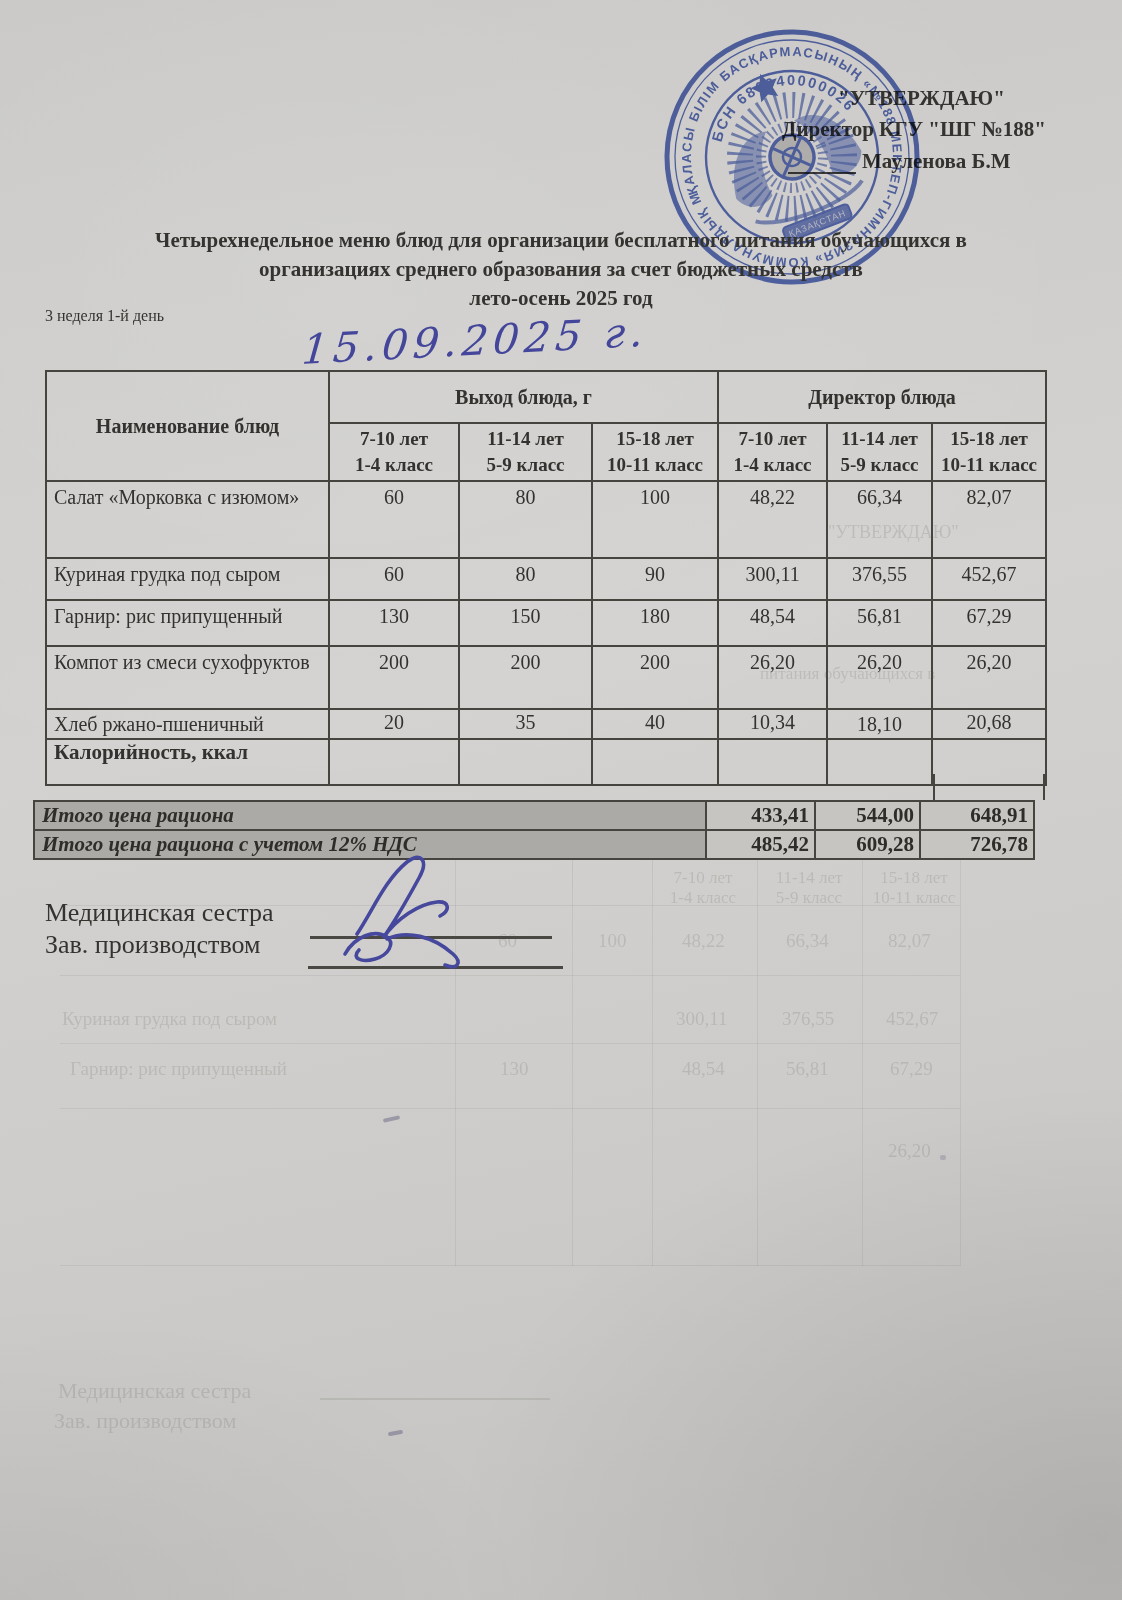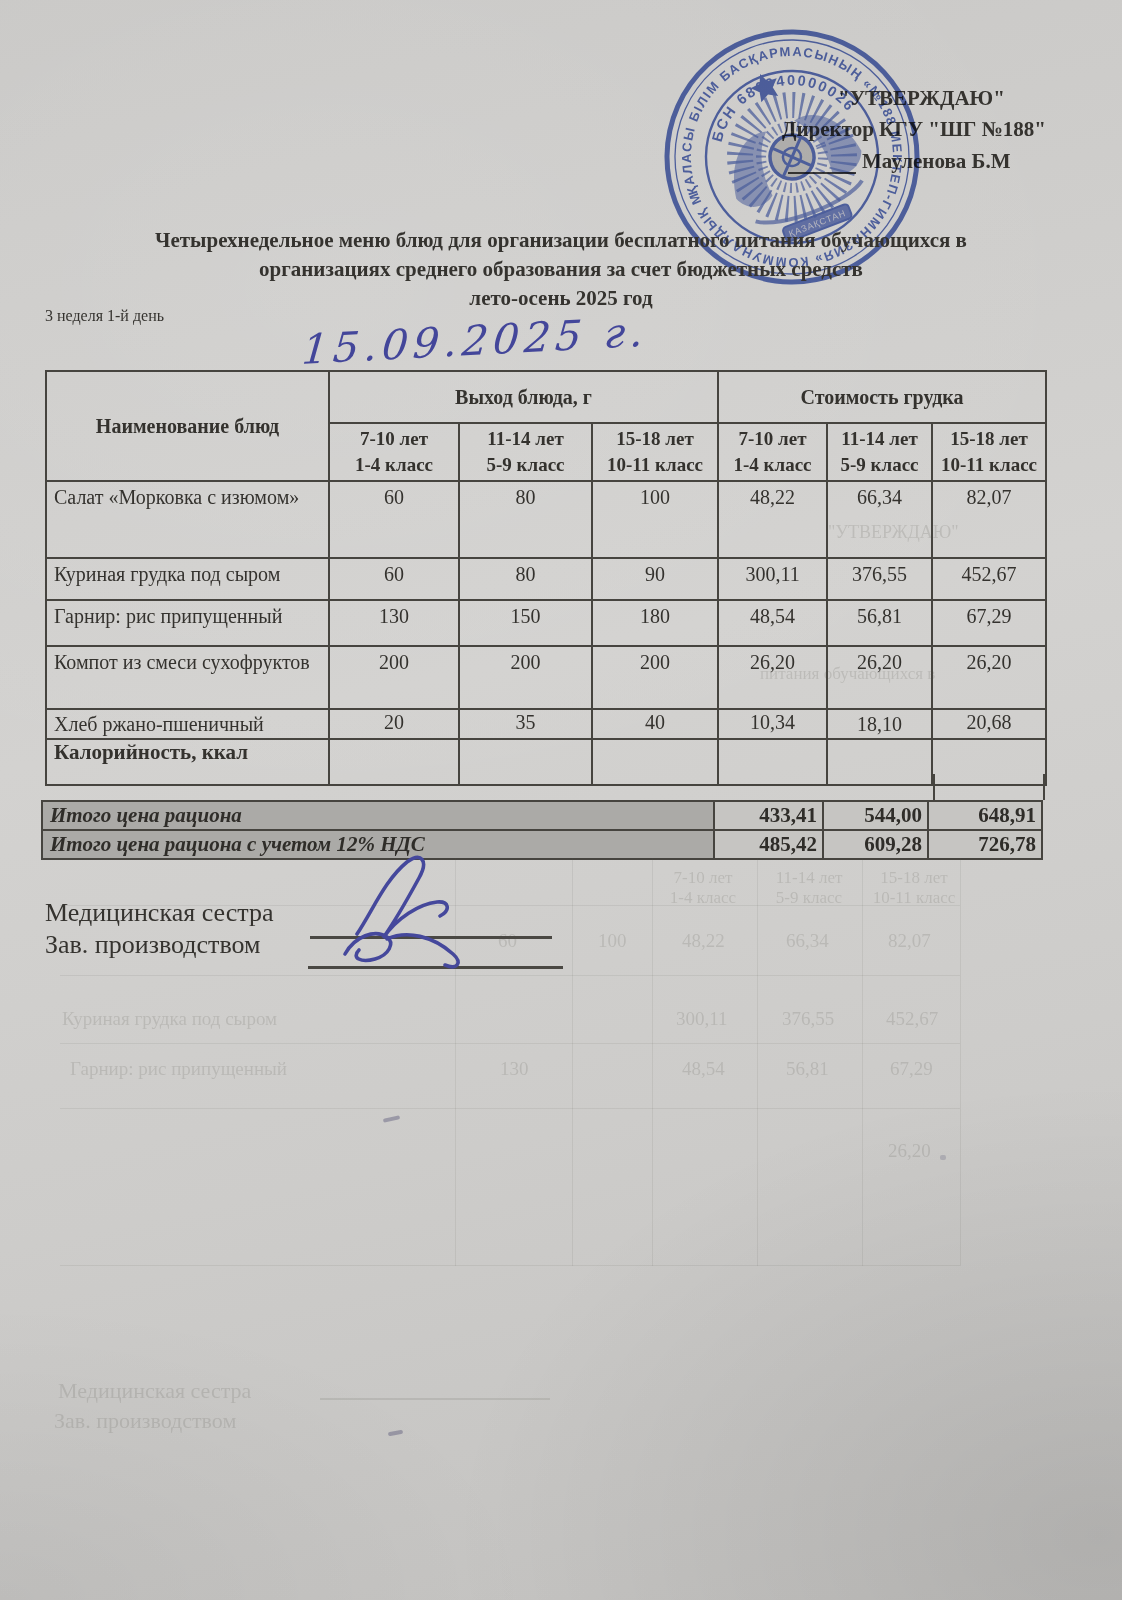--- a/index.html
+++ b/index.html
@@ -119,21 +119,21 @@
           <col style="width:133px">
           <col style="width:126px">
         <col style="width:109px">
           <col style="width:105px">
           <col style="width:114px">
       </colgroup>
       <tbody>
           <tr style="height:52px">
         <th rowspan="2">Наименование блюд</th>
         <th colspan="3">Выход блюда, г</th>
-        <th colspan="3">Стоимость грудка</th>
+        <th colspan="3">Директор блюда</th>
       </tr>
       <tr style="height:58px">
         <th class="sub"><span>7-10 лет</span><br><span>1-4 класс</span></th>
         <th class="sub"><span>11-14 лет</span><br><span>5-9 класс</span></th>
         <th class="sub"><span>15-18 лет</span><br><span>10-11 класс</span></th>
         <th class="sub"><span>7-10 лет</span><br><span>1-4 класс</span></th>
         <th class="sub"><span>11-14 лет</span><br><span>5-9 класс</span></th>
         <th class="sub"><span>15-18 лет</span><br><span>10-11 класс</span></th>
       </tr>
       <tr style="height:77px">
@@ -190,21 +190,21 @@
         <td class="num"></td>
         <td class="num"></td>
       </tr>
     </tbody>
       </table>
   </div>
 
   <div class="abs" style="left:933px; top:774px; width:2px; height:26px; background:#46443f;"></div>
   <div class="abs" style="left:1043px; top:774px; width:2px; height:26px; background:#46443f;"></div>
 
-  <div class="abs" style="left:41px; top:800px;">
+  <div class="abs" style="left:33px; top:800px;">
     <table class="totals">
       <colgroup>
         <col style="width:672px">
           <col style="width:109px">
           <col style="width:105px">
           <col style="width:114px">
       </colgroup>
       <tbody>
           <tr style="height:29px">
         <td class="lbl">Итого цена рациона</td>

